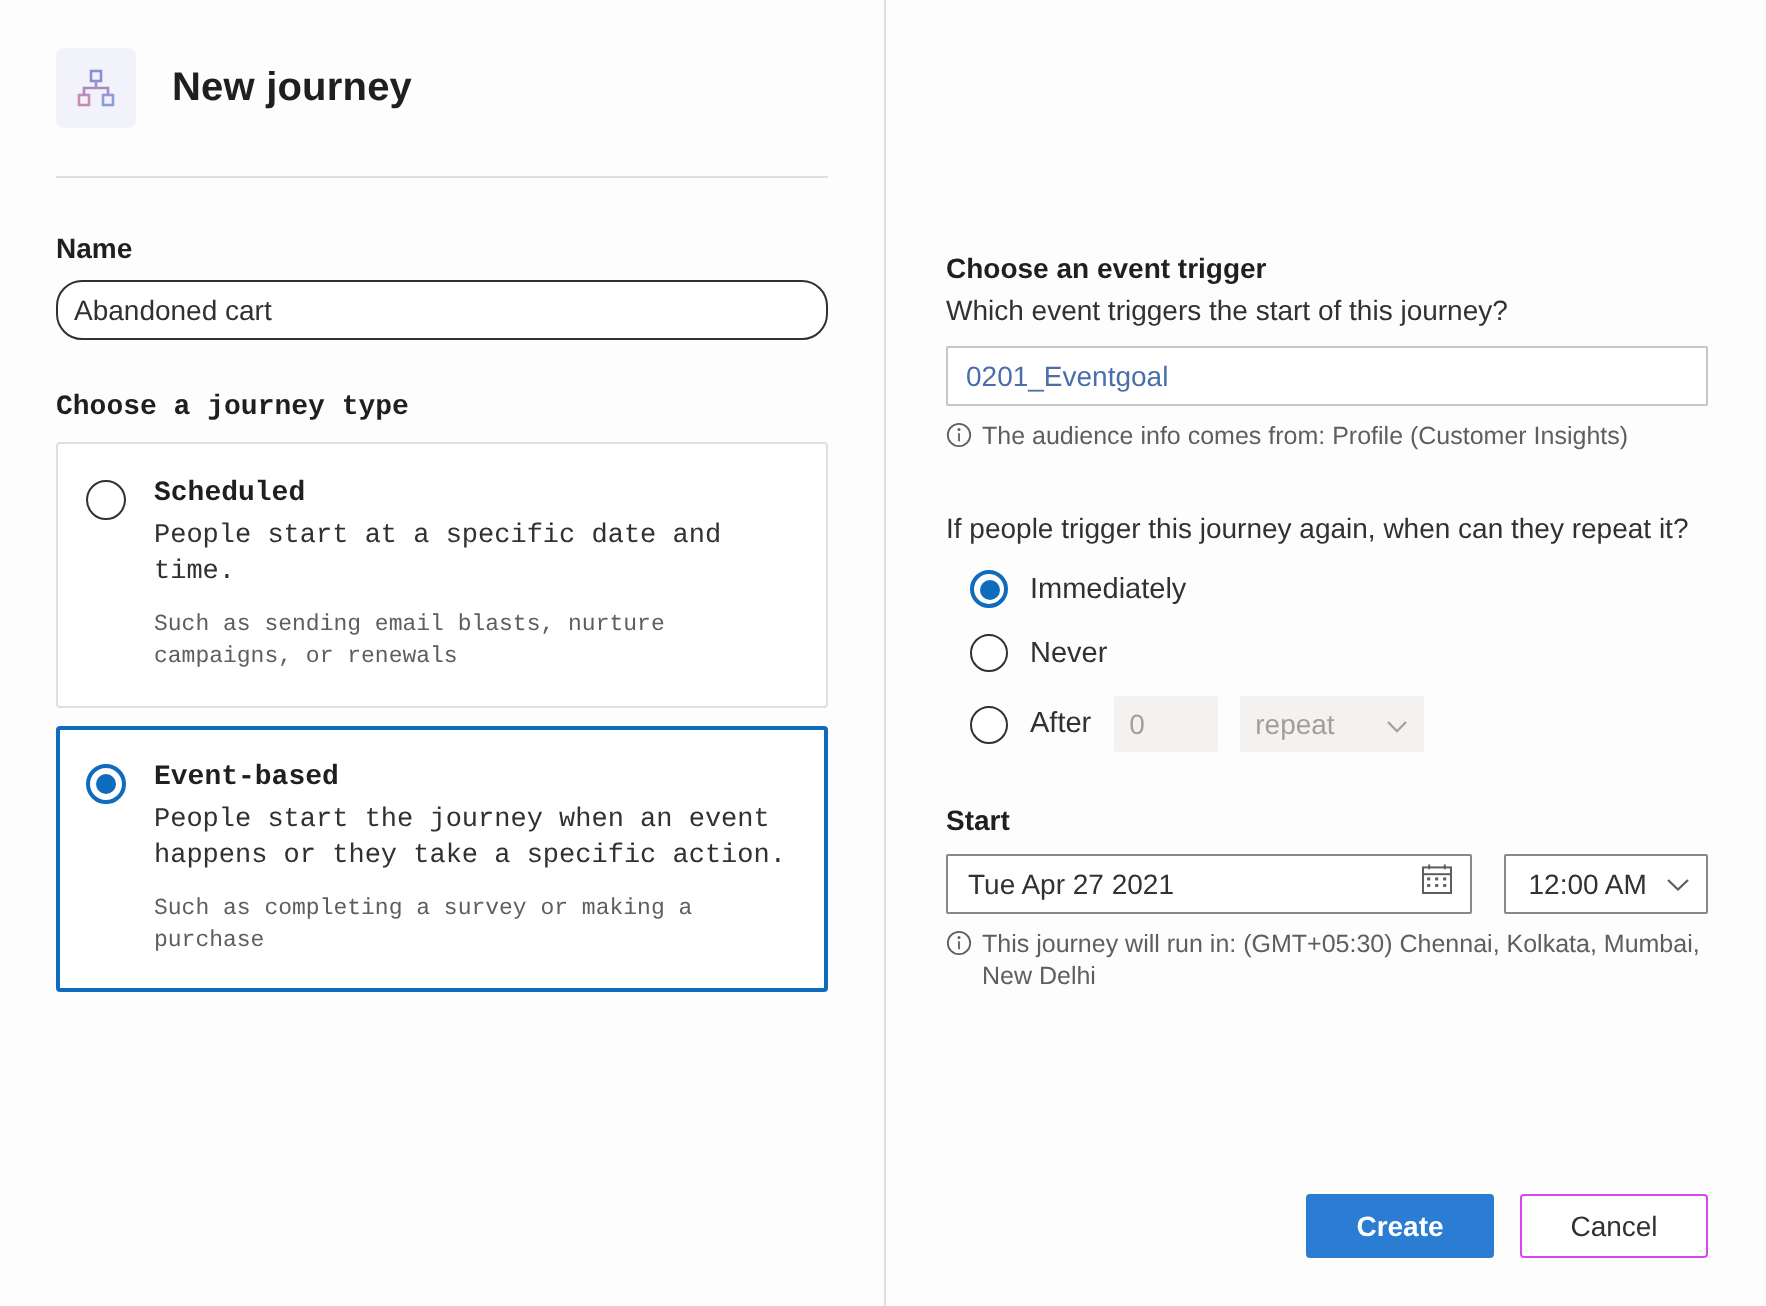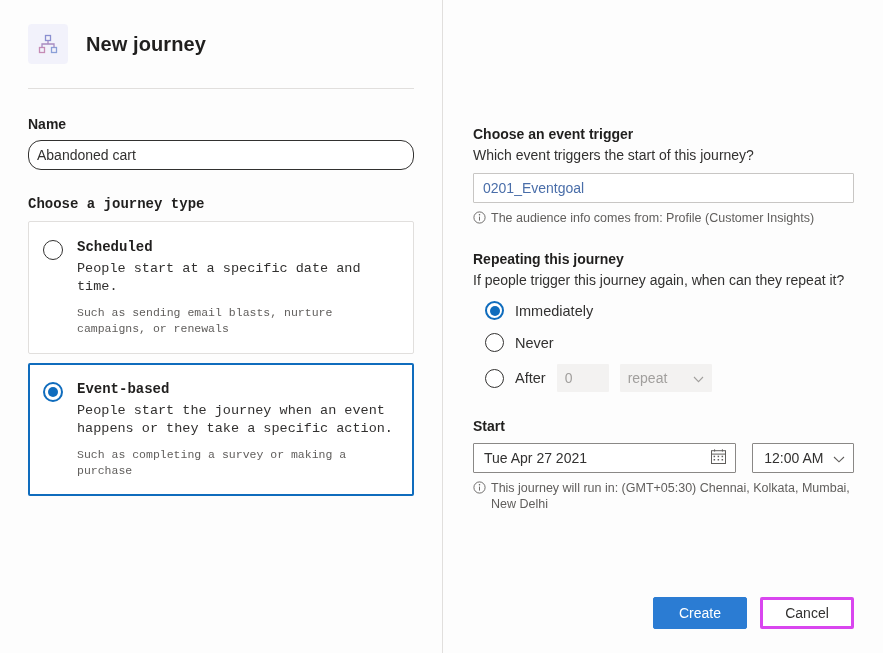--- a/index.html
+++ b/index.html
@@ -313,25 +313,25 @@
     cursor: pointer;
     display: flex;
     align-items: center;
     justify-content: center;
     padding: 0 14px;
   }
   .btn-primary {
     background: #2b7cd3;
     border: 1px solid #2b7cd3;
     color: #ffffff;
-    font-weight: 400;
+    font-weight: 700;
   }
   .btn-secondary {
     background: #ffffff;
-    border: 3px solid #d946ef;
+    border: 1px solid #d946ef;
     color: #323130;
     margin-left: 13px;
   }
   .chev { flex: 0 0 auto; }
 </style>
 </head>
 <body>
 
 <div class="dialog">
 
@@ -393,21 +393,20 @@
             <circle cx="6.5" cy="6.5" r="5.6" stroke="#605e5c" stroke-width="0.9"></circle>
             <circle cx="6.5" cy="3.7" r="0.75" fill="#605e5c"></circle>
             <path d="M6.5 5.6 V9.6" stroke="#605e5c" stroke-width="0.9"></path>
           </svg>
         </span>
         <span>The audience info comes from: Profile (Customer Insights)</span>
       </div>
     </div>
 
     <div class="repeat-block">
-      <div class="section-heading">Repeating this journey</div>
       <div class="section-question">If people trigger this journey again, when can they repeat it?</div>
 
       <div class="radio-row">
         <div class="radio checked"></div>
         <div class="radio-row-label">Immediately</div>
       </div>
 
       <div class="radio-row">
         <div class="radio"></div>
         <div class="radio-row-label">Never</div>

